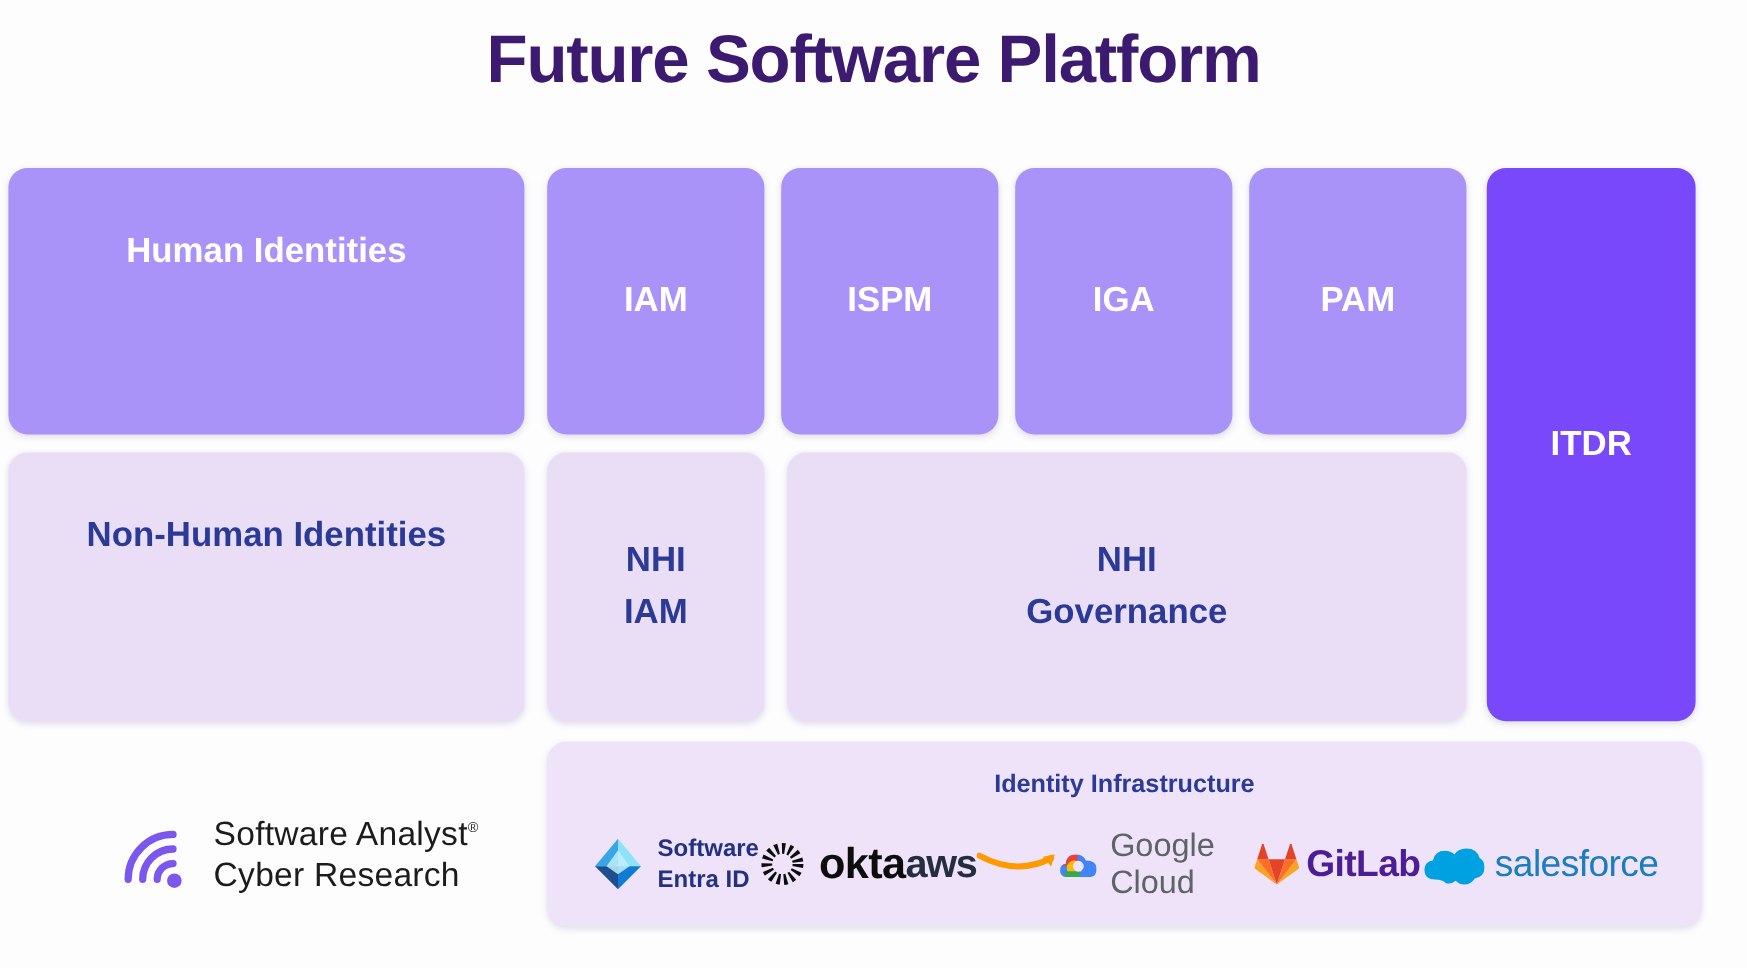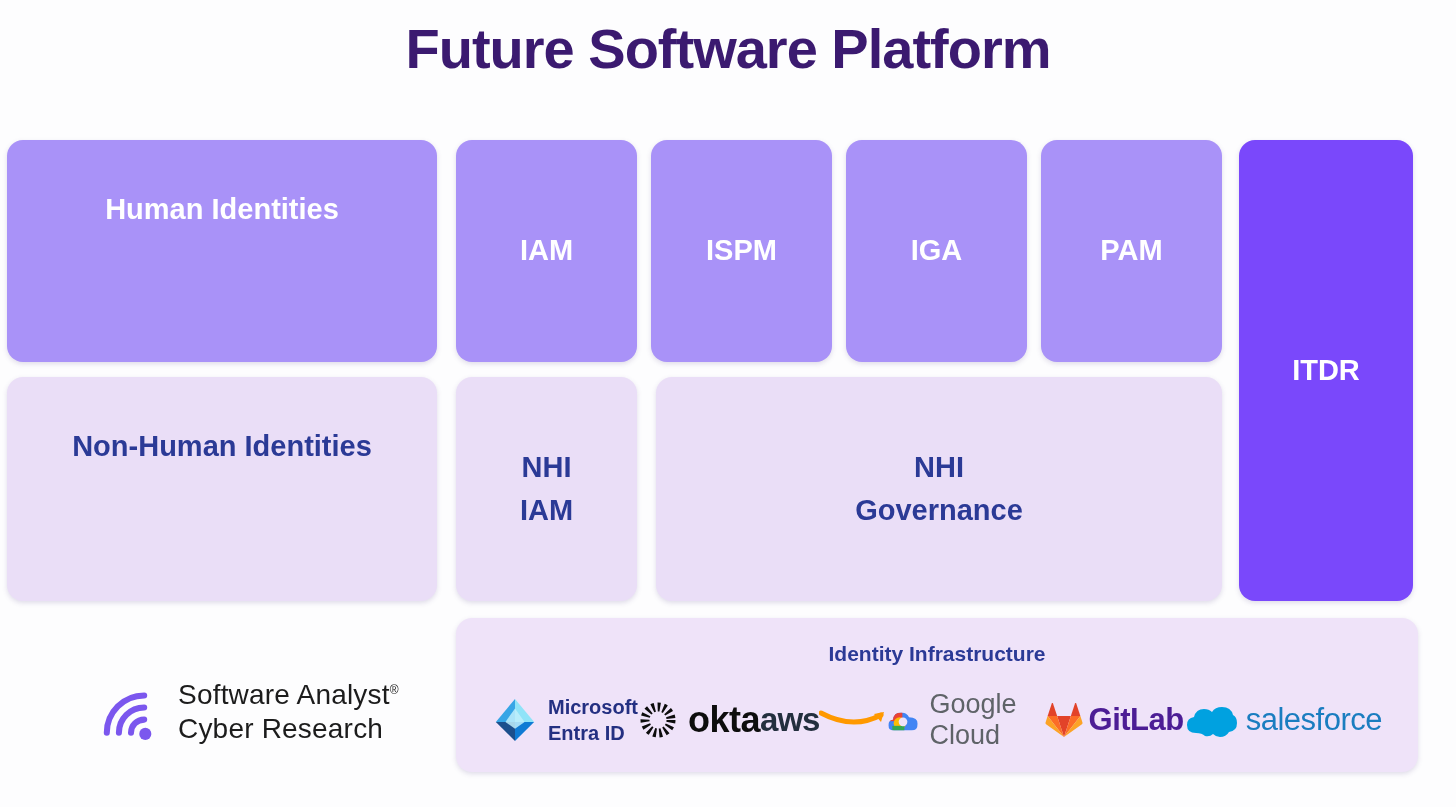--- a/index.html
+++ b/index.html
@@ -103,21 +103,21 @@
 
       <div class="vendor">
         <svg width="46" height="46" viewBox="0 0 48 48">
           <polygon points="24,2 4,26 24,26" fill="#37a5e6"></polygon>
           <polygon points="24,2 44,26 24,26" fill="#8fe3f8"></polygon>
           <polygon points="4,26 24,26 24,46" fill="#1c4f8c"></polygon>
           <polygon points="44,26 24,26 24,46" fill="#0f7bd4"></polygon>
           <polygon points="24,12 14,26 24,33 34,26" fill="#bfeefb" opacity="0.85"></polygon>
         </svg>
         <div class="entra-text">
-          <div>Microsoft</div>
+          <div>Software</div>
           <div>Entra ID</div>
         </div>
       </div>
 
       <div class="vendor">
         <svg width="40" height="40" viewBox="0 0 40 40">
           <circle cx="20" cy="20" r="13" fill="none" stroke="#0d0d0d" stroke-width="9" stroke-dasharray="2.6 2.9"></circle>
         </svg>
         <span class="okta-text">okta</span>
       </div>

